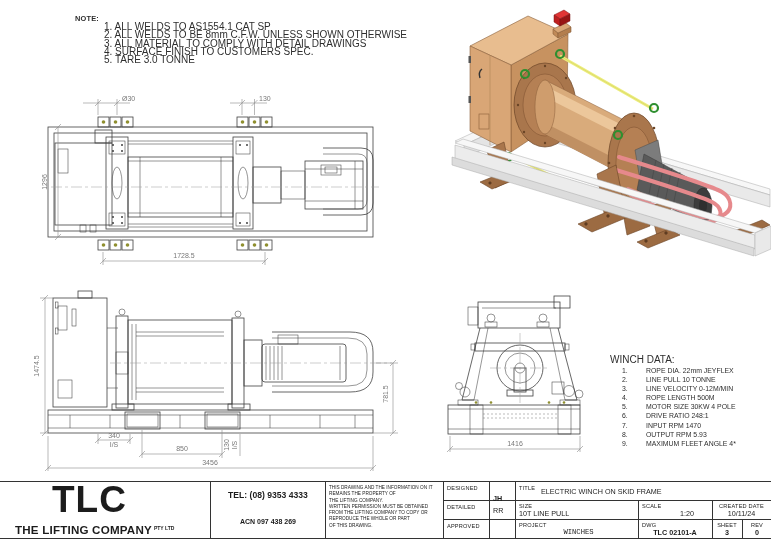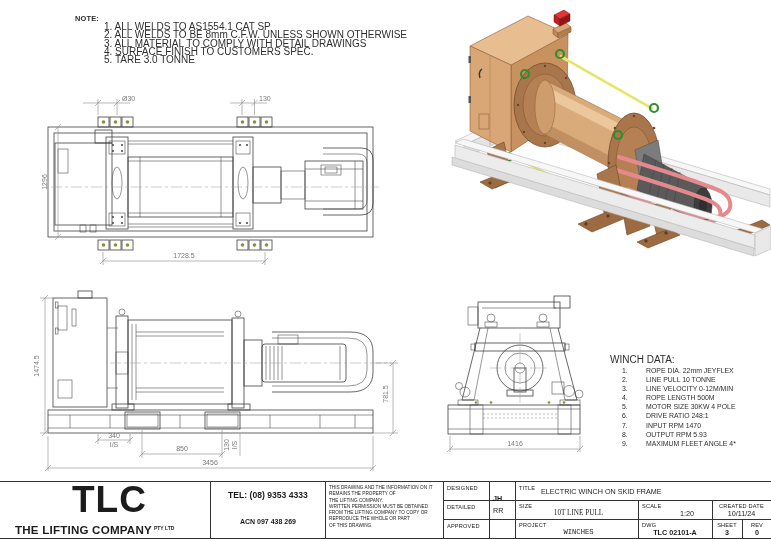--- a/index.html
+++ b/index.html
@@ -502,21 +502,21 @@
     <div class="vline" style="left:325px;top:0;width:1px;height:57px;"></div>
     <div class="vline" style="left:443px;top:0;width:1px;height:57px;"></div>
     <div class="vline" style="left:489px;top:0;width:1px;height:57px;"></div>
     <div class="vline" style="left:515px;top:0;width:1px;height:57px;"></div>
     <div class="vline" style="left:638px;top:18px;width:1px;height:39px;"></div>
     <div class="vline" style="left:712px;top:18px;width:1px;height:39px;"></div>
     <div class="vline" style="left:742px;top:37px;width:1px;height:20px;"></div>
     <div class="hline" style="left:443px;top:18px;width:328px;height:1px;"></div>
     <div class="hline" style="left:443px;top:37px;width:328px;height:1px;"></div>
 
-    <div class="tb-abs" style="left:52px;top:3px;margin-left:20px;">
+    <div class="tb-abs" style="left:52px;top:3px;">
       <span class="logo-big">TLC</span>
     </div>
     <div class="tb-abs" style="left:15px;top:38px;">
       <span class="logo-co">THE LIFTING COMPANY</span><span class="logo-pty">PTY LTD</span>
     </div>
 
     <div class="tb-abs tel" style="left:211px;top:8px;width:114px;text-align:center;">TEL: (08) 9353 4333</div>
     <div class="tb-abs acn" style="left:211px;top:36px;width:114px;text-align:center;">ACN 097 438 269</div>
 
     <div class="tb-abs" style="left:329px;top:3px;">
@@ -533,21 +533,21 @@
     <div class="tb-abs cell-value" style="left:493px;top:12px;font-weight:bold;">JH</div>
     <div class="tb-abs cell-label" style="left:447px;top:22px;">DETAILED</div>
     <div class="tb-abs cell-value" style="left:493px;top:24px;font-weight:normal;">RR</div>
     <div class="tb-abs cell-label" style="left:447px;top:41px;">APPROVED</div>
     <div class="tb-abs cell-value" style="left:493px;top:43px;"></div>
 
     <div class="tb-abs cell-label" style="left:519px;top:3px;">TITLE</div>
     <div class="tb-abs cell-value" style="left:541px;top:5px;">ELECTRIC WINCH ON SKID FRAME</div>
 
     <div class="tb-abs cell-label" style="left:519px;top:21px;">SIZE</div>
-    <div class="tb-abs cell-value" style="left:519px;top:27px;width:119px;text-align:center;font-family:Liberation Serif, serif;">10T LINE PULL</div>
+    <div class="tb-abs cell-value" style="left:519px;top:27px;width:119px;">10T LINE PULL</div>
 
     <div class="tb-abs cell-label" style="left:642px;top:21px;">SCALE</div>
     <div class="tb-abs cell-value" style="left:638px;top:27px;width:74px;text-align:center;margin-left:12px;">1:20</div>
 
     <div class="tb-abs cell-label" style="left:712px;top:21px;width:59px;text-align:center;">CREATED DATE</div>
     <div class="tb-abs cell-value" style="left:712px;top:27px;width:59px;text-align:center;">10/11/24</div>
 
     <div class="tb-abs cell-label" style="left:519px;top:40px;">PROJECT</div>
     <div class="tb-abs cell-value" style="left:519px;top:46px;width:119px;text-align:center;font-family:Liberation Mono, monospace;">WINCHES</div>
 

